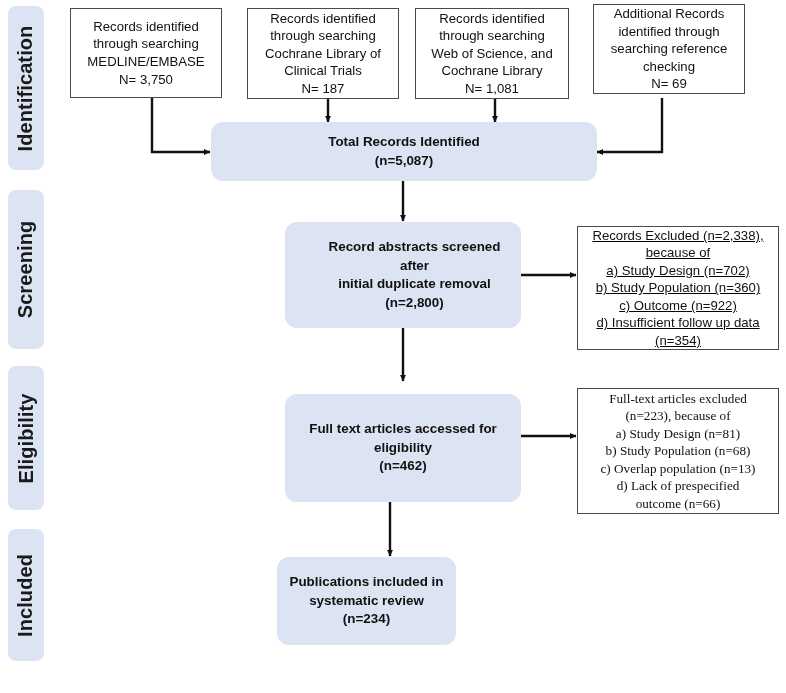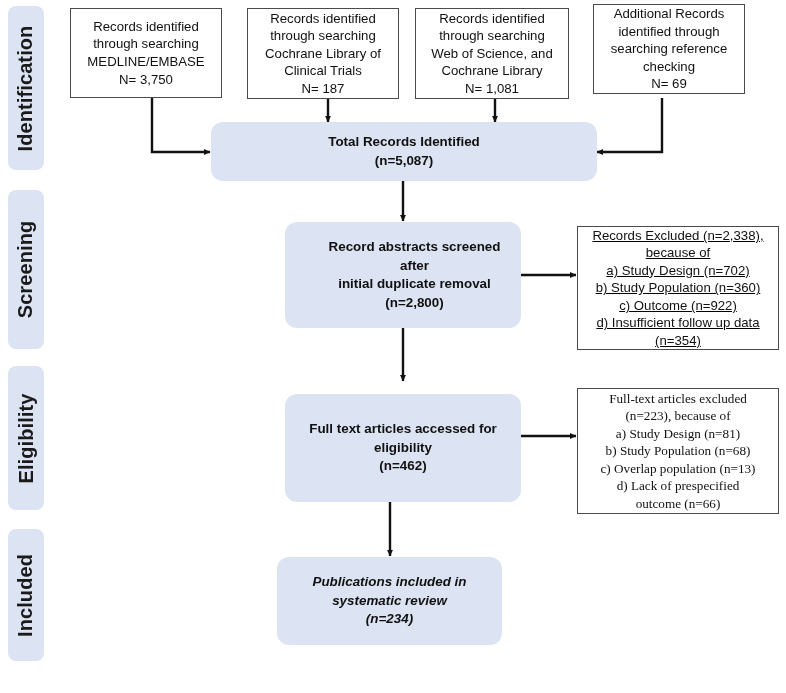--- a/index.html
+++ b/index.html
@@ -198,19 +198,19 @@
   <div class="node-plain" style="left:577px; top:388px; width:202px; height:126px;font-family:Liberation Serif, serif;">
     <span class="node-text">Full-text articles excluded
 (n=223), because of
 a) Study Design (n=81)
 b) Study Population (n=68)
 c) Overlap population (n=13)
 d) Lack of prespecified
 outcome (n=66)</span>
   </div>
 
-  <div class="node-fill" style="left:277px; top:557px; width:225px; height:88px;font-style:italic;">
+  <div class="node-fill" style="left:277px; top:557px; width:179px; height:88px;">
     <span class="node-text">Publications included in
 systematic review
 (n=234)</span>
   </div>
 
 </div>
 
 </body></html>

